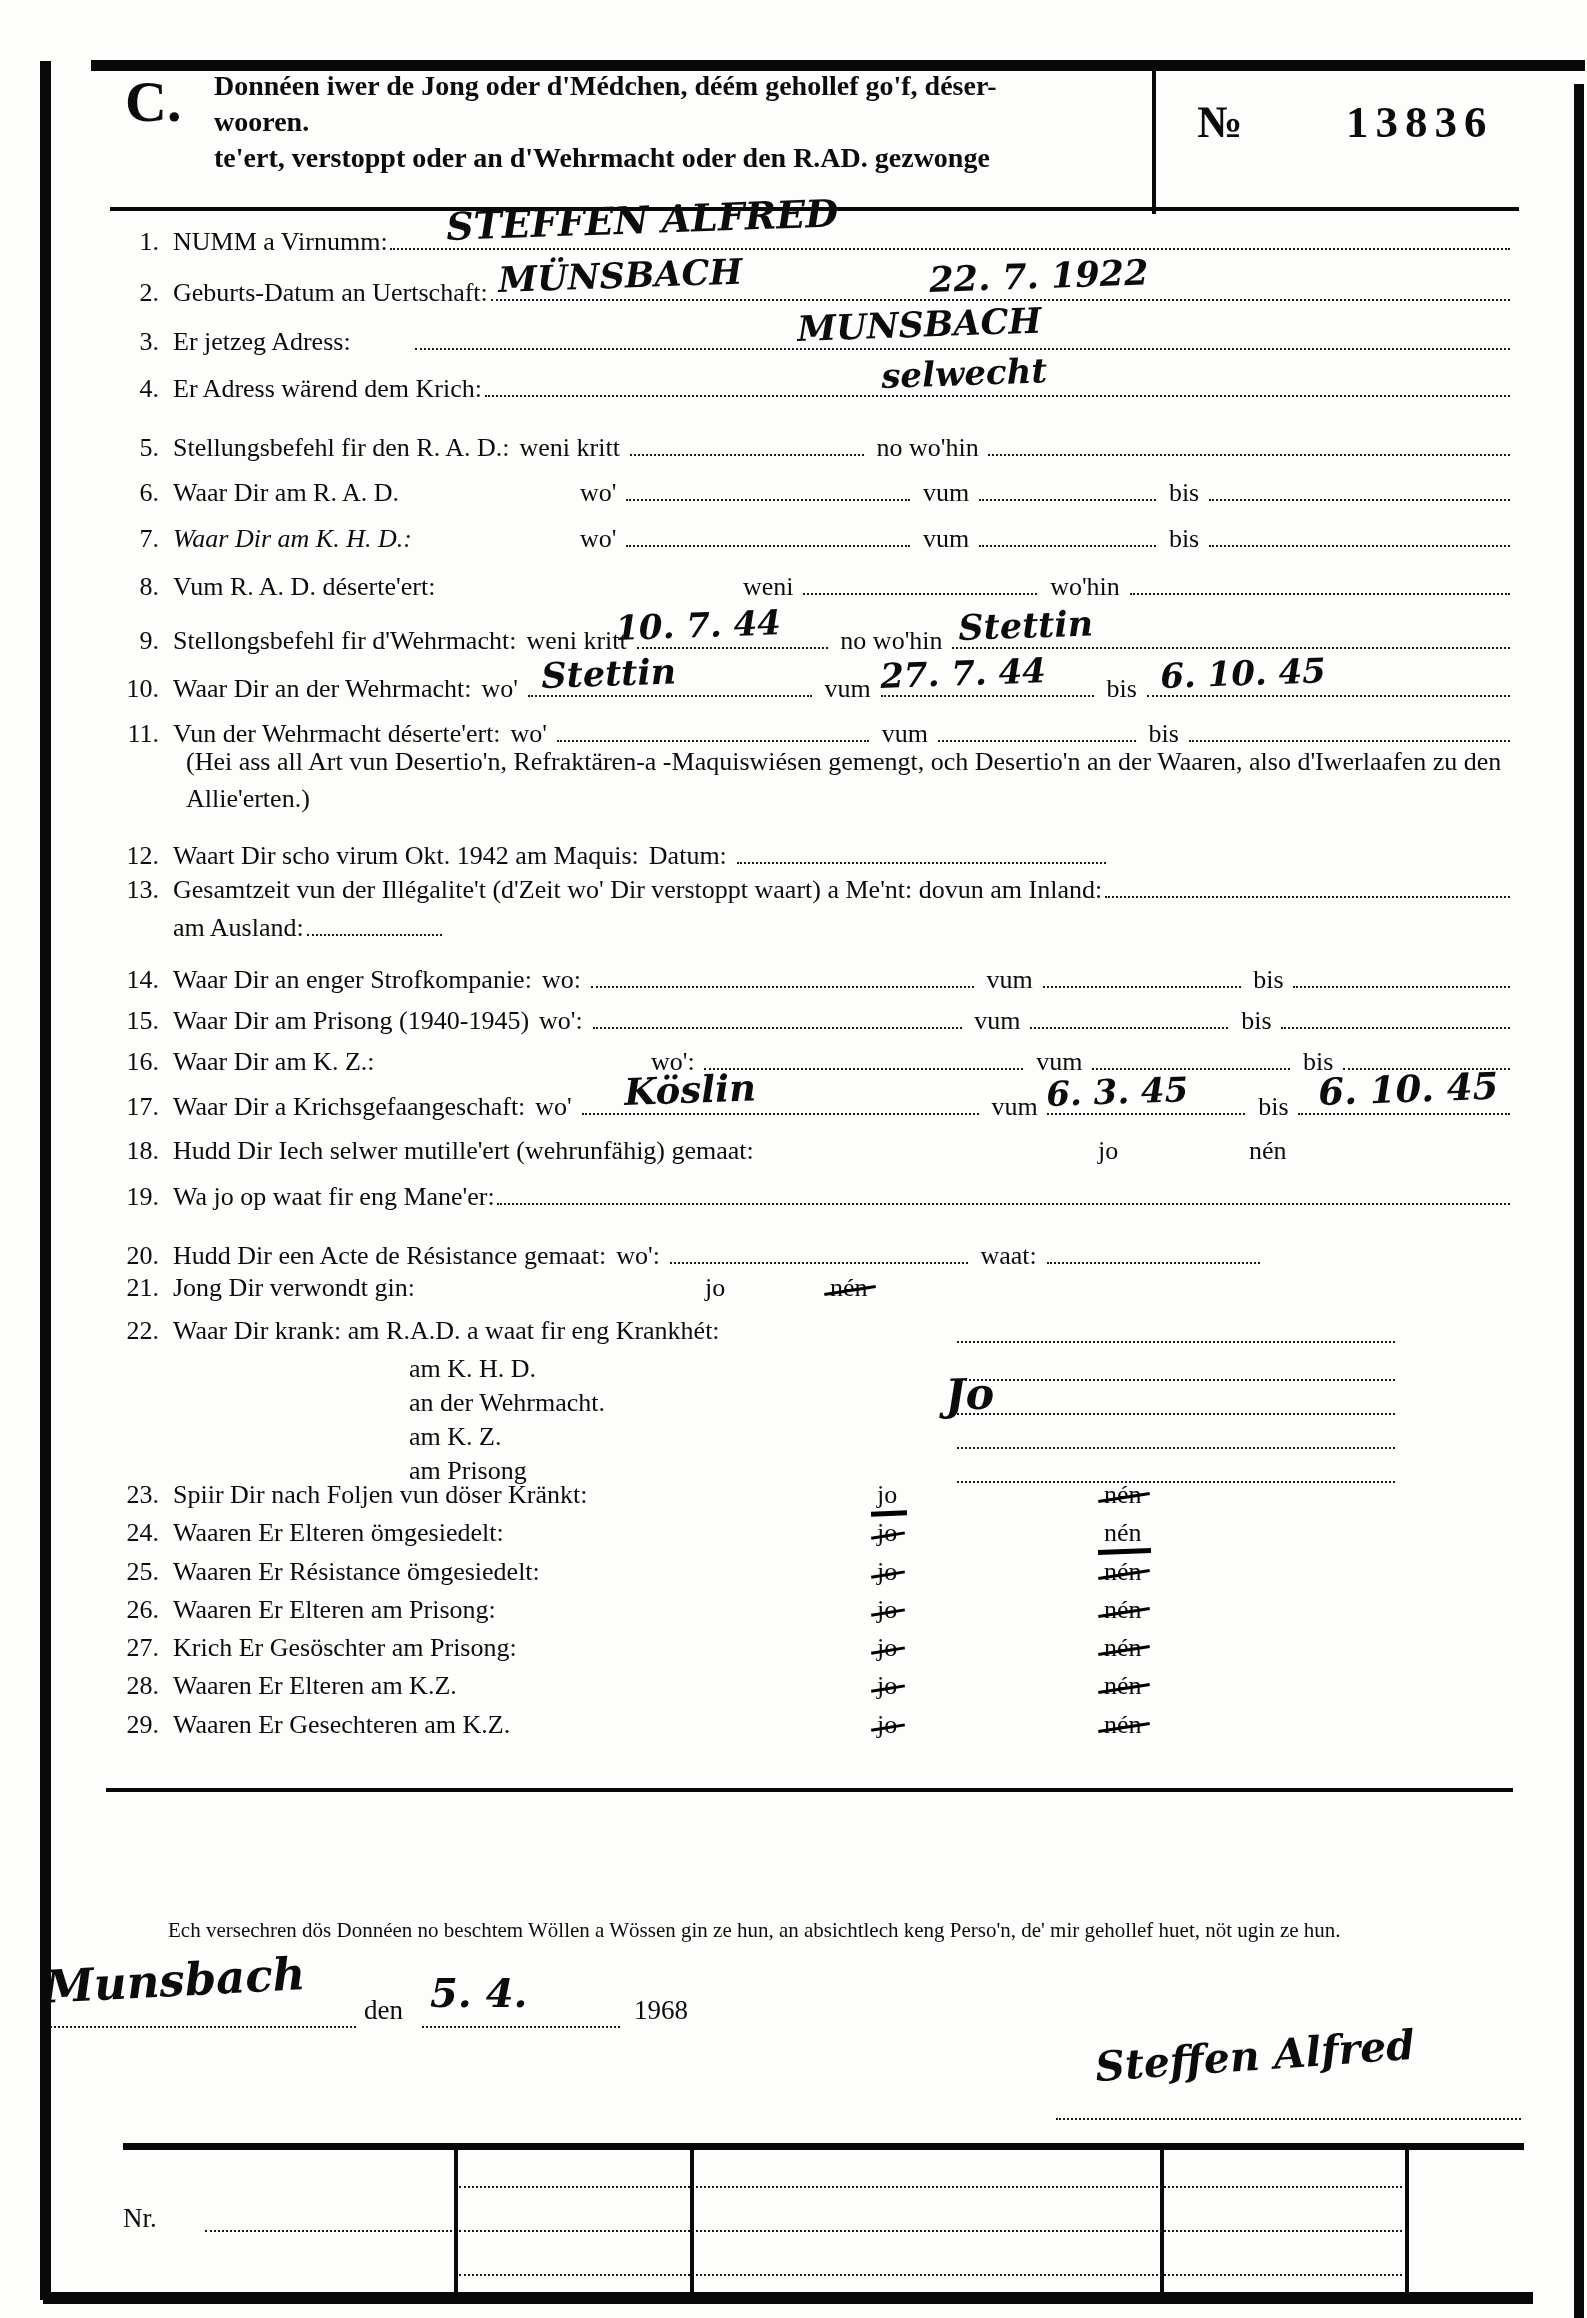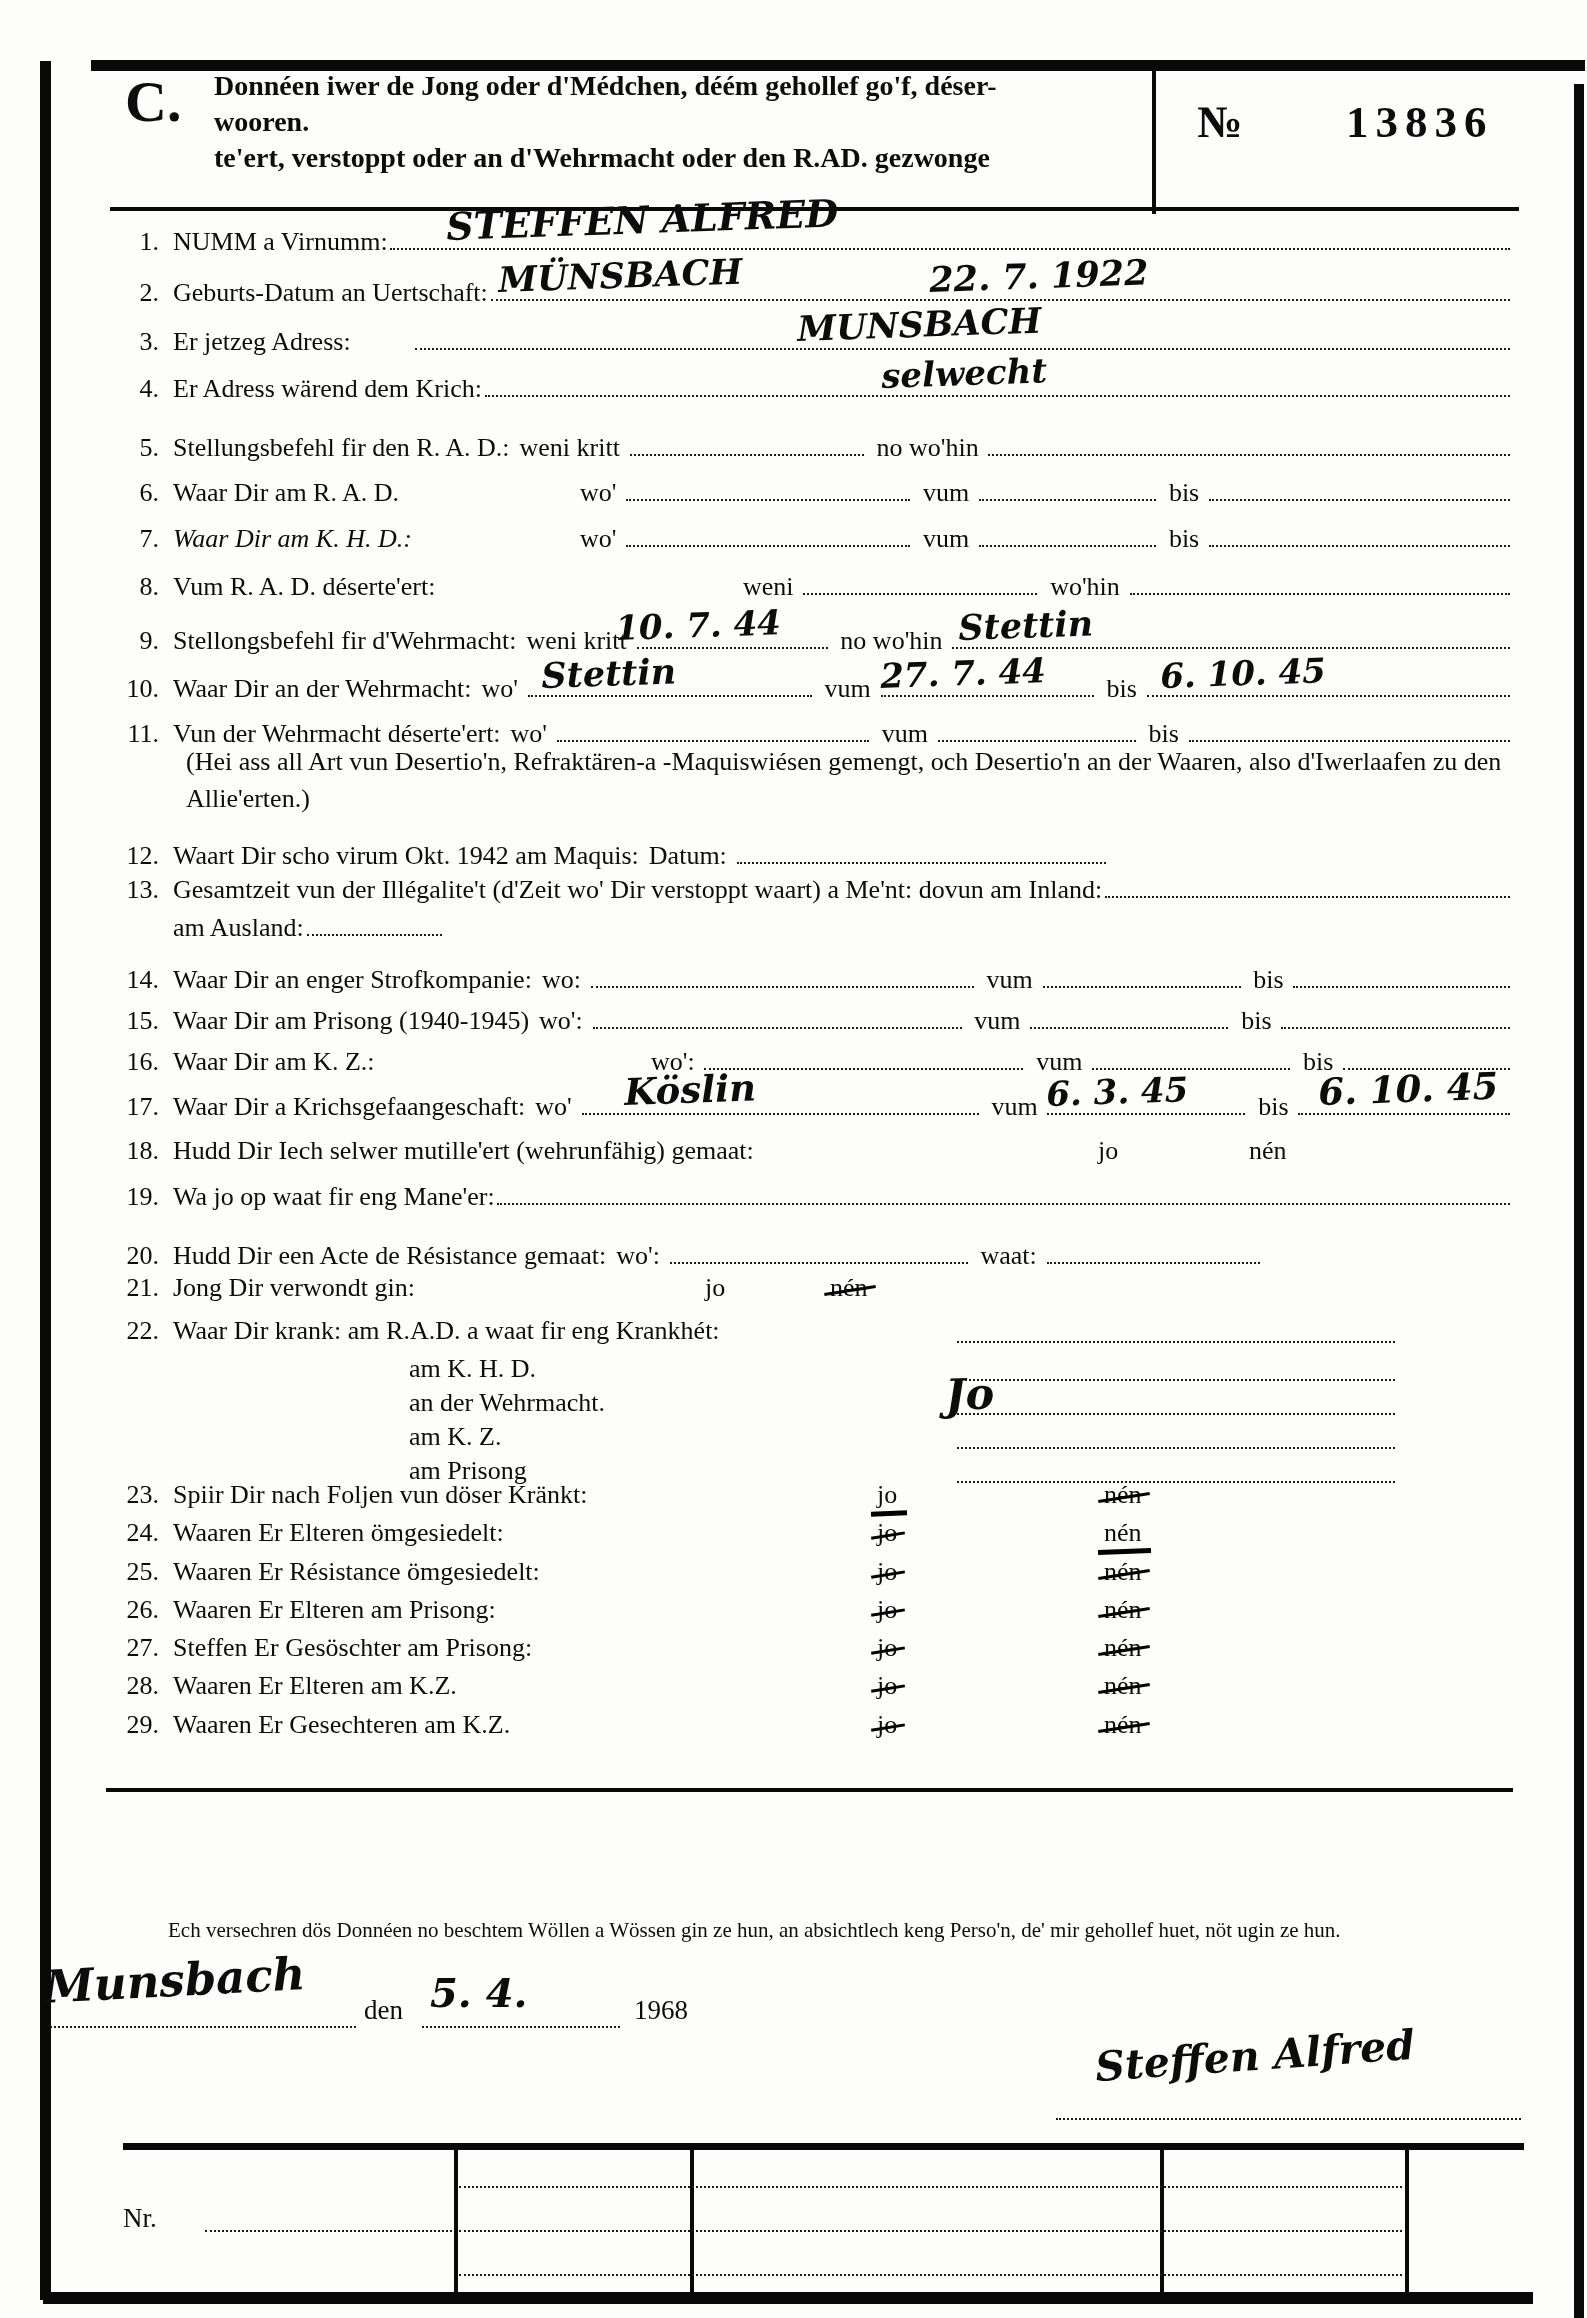--- a/index.html
+++ b/index.html
@@ -317,21 +317,21 @@
     <span class="ans" style="left:998px;"><span class="mk mk-strike">nén</span></span>
   </div>
   <div class="row" style="top:1595px">
     <span class="num">26.</span>
     <span class="lbl">Waaren Er Elteren am Prisong:</span>
     <span class="ans" style="left:771px;"><span class="mk mk-strike">jo</span></span>
     <span class="ans" style="left:998px;"><span class="mk mk-strike">nén</span></span>
   </div>
   <div class="row" style="top:1633px">
     <span class="num">27.</span>
-    <span class="lbl">Steffen Er Gesöschter am Prisong:</span>
+    <span class="lbl">Krich Er Gesöschter am Prisong:</span>
     <span class="ans" style="left:771px;"><span class="mk mk-strike">jo</span></span>
     <span class="ans" style="left:998px;"><span class="mk mk-strike">nén</span></span>
   </div>
   <div class="row" style="top:1671px">
     <span class="num">28.</span>
     <span class="lbl">Waaren Er Elteren am K.Z.</span>
     <span class="ans" style="left:771px;"><span class="mk mk-strike">jo</span></span>
     <span class="ans" style="left:998px;"><span class="mk mk-strike">nén</span></span>
   </div>
   <div class="row" style="top:1710px">

